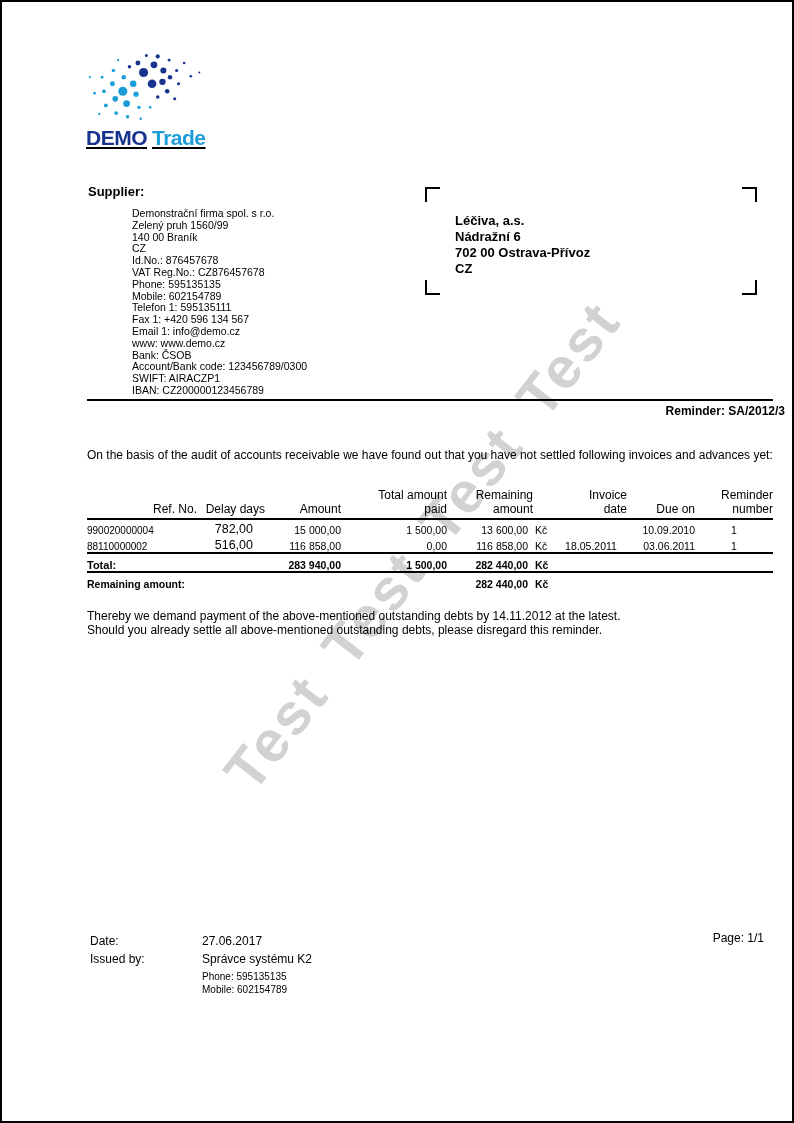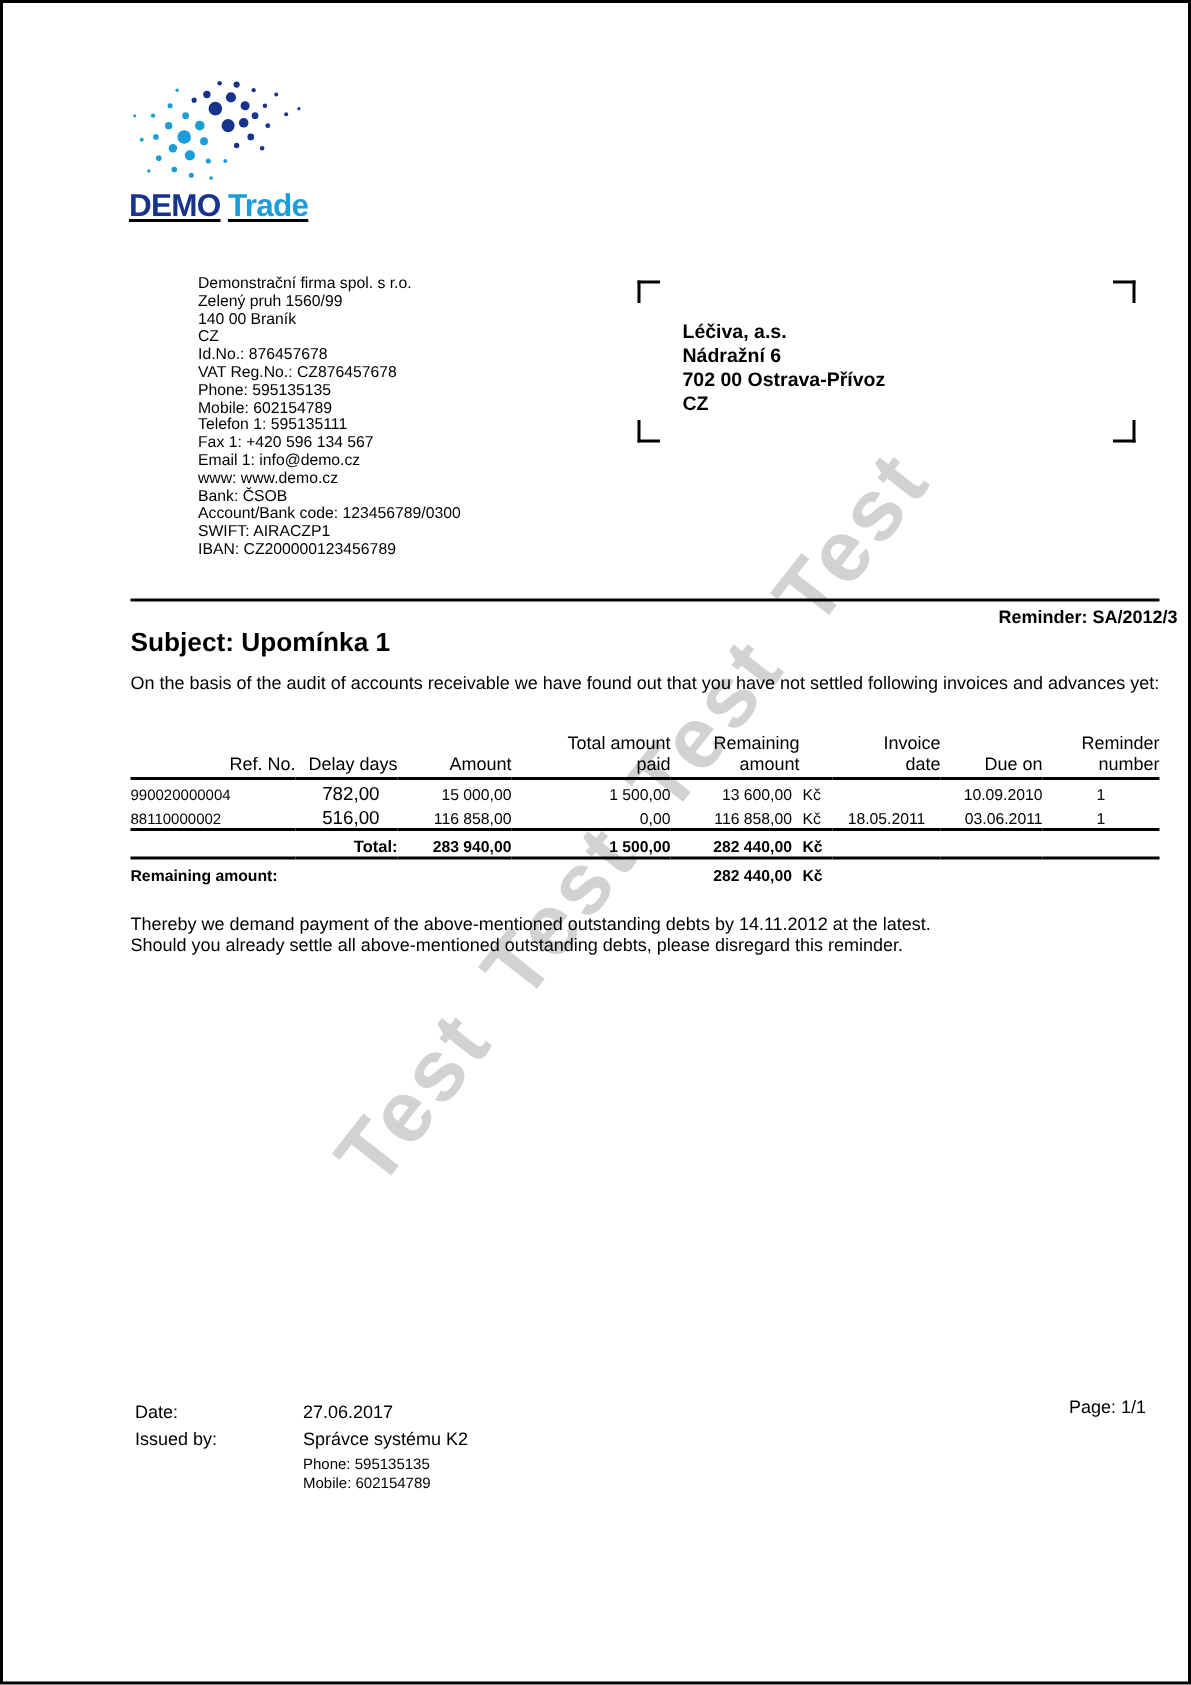--- a/index.html
+++ b/index.html
@@ -74,21 +74,21 @@
   .debt-table tbody td{height:16px;font-size:10.5px;}
   .debt-table tbody td.cell-ref{font-size:10px;text-align:left;}
   .debt-table tbody td.cell-delay{font-size:12.5px;text-align:right;padding-right:12px;}
   .debt-table tbody td.cell-amt{text-align:right;}
   .debt-table tbody td.cell-center{text-align:center;}
   .moneypair{display:flex;align-items:baseline;}
   .moneypair .num{flex:1;text-align:right;}
   .moneypair .cur{width:20px;text-align:left;padding-left:7px;font-size:10.5px;}
   .debt-table tr.row-total{border-top:2px solid #000;border-bottom:2px solid #000;}
   .debt-table tr.row-total td{height:17px;font-weight:bold;font-size:10.5px;}
-  .debt-table tr.row-total td.lab{font-size:11px;text-align:right;margin-top:10px;}
+  .debt-table tr.row-total td.lab{font-size:11px;text-align:left;margin-top:10px;}
   .debt-table tr.row-remaining td{height:17px;font-weight:bold;font-size:10.5px;}
   .debt-table tr.row-remaining td.lab{text-align:left;}
 
   .demand{position:absolute;left:85px;top:608px;width:700px;font-size:12px;line-height:13.5px;}
 
   
   .footer-row{position:absolute;left:88px;font-size:12px;}
   .footer-row .lab{display:inline-block;width:112px;}
   .footer-small{position:absolute;left:200px;font-size:10px;line-height:13px;}
   .page-num{position:absolute;left:85px;top:929px;width:677px;text-align:right;font-size:12px;}
@@ -141,20 +141,21 @@
       <circle class="dot-cyan" cx="34" cy="8" r="1.2"></circle>
         <circle class="dot-cyan" cx="4" cy="26" r="1.1"></circle>
       <circle class="dot-cyan" cx="58" cy="70" r="1.3"></circle>
         <circle class="dot-cyan" cx="14" cy="65" r="1.2"></circle>
     </svg>
     <div class="logo-text">
       <span class="logo-demo">DEMO</span><span class="logo-trade">Trade</span>
     </div>
 
     <div class="supplier">
+      <div class="supplier-label">Supplier:</div>
       <div class="supplier-line">Demonstrační firma spol. s r.o.</div>
       <div class="supplier-line">Zelený pruh 1560/99</div>
       <div class="supplier-line">140 00 Braník</div>
       <div class="supplier-line">CZ</div>
       <div class="supplier-line">Id.No.: 876457678</div>
       <div class="supplier-line">VAT Reg.No.: CZ876457678</div>
       <div class="supplier-line">Phone: 595135135</div>
       <div class="supplier-line">Mobile: 602154789</div>
       <div class="supplier-line">Telefon 1: 595135111</div>
       <div class="supplier-line">Fax 1: +420 596 134 567</div>
@@ -174,21 +175,20 @@
       <div class="customer-lines">
         <div class="customer-line">Léčiva, a.s.</div>
         <div class="customer-line">Nádražní 6</div>
         <div class="customer-line">702 00 Ostrava-Přívoz</div>
         <div class="customer-line">CZ</div>
       </div>
     </div>
 
     <div class="header-rule"></div>
     <div class="reminder-ref">Reminder: SA/2012/3</div>
-    <div class="subject">Subject: Upomínka 1</div>
     <div class="intro">On the basis of the audit of accounts receivable we have found out that you have not settled following invoices and advances yet:</div>
 
     <table class="debt-table">
       <colgroup>
         <col style="width:110px">
           <col style="width:68px">
           <col style="width:76px">
           <col style="width:106px">
         <col style="width:108px">
           <col style="width:72px">

